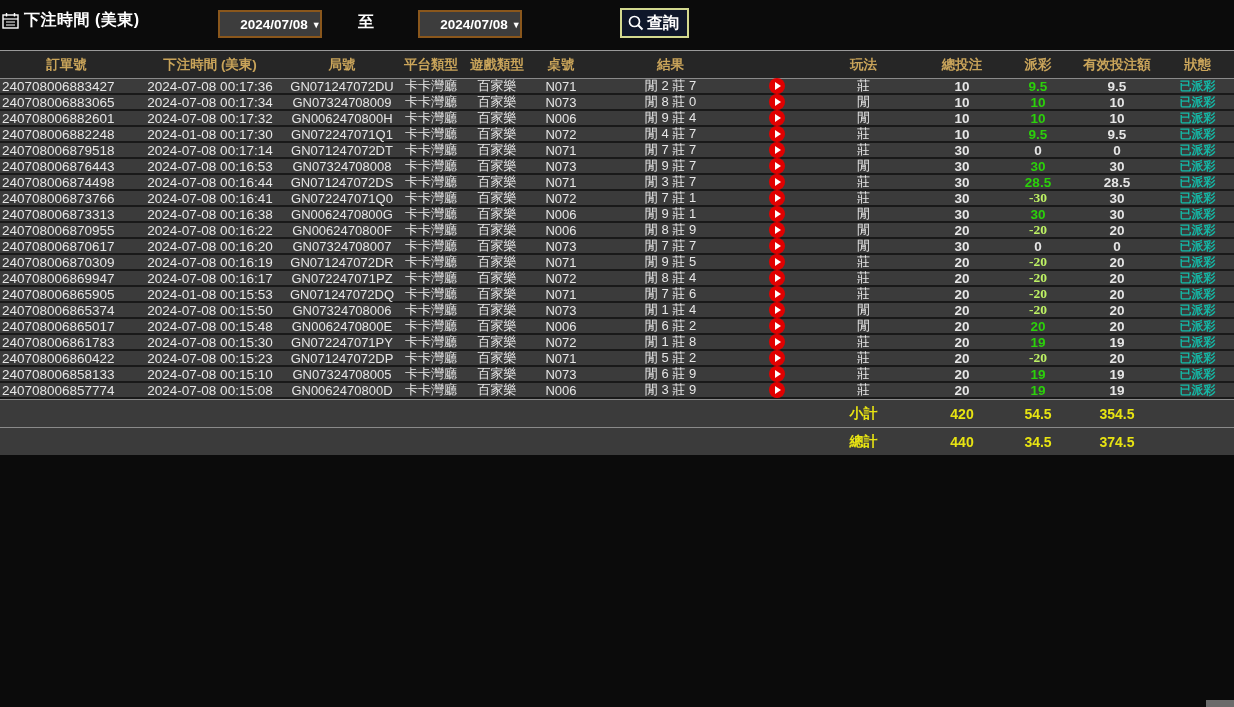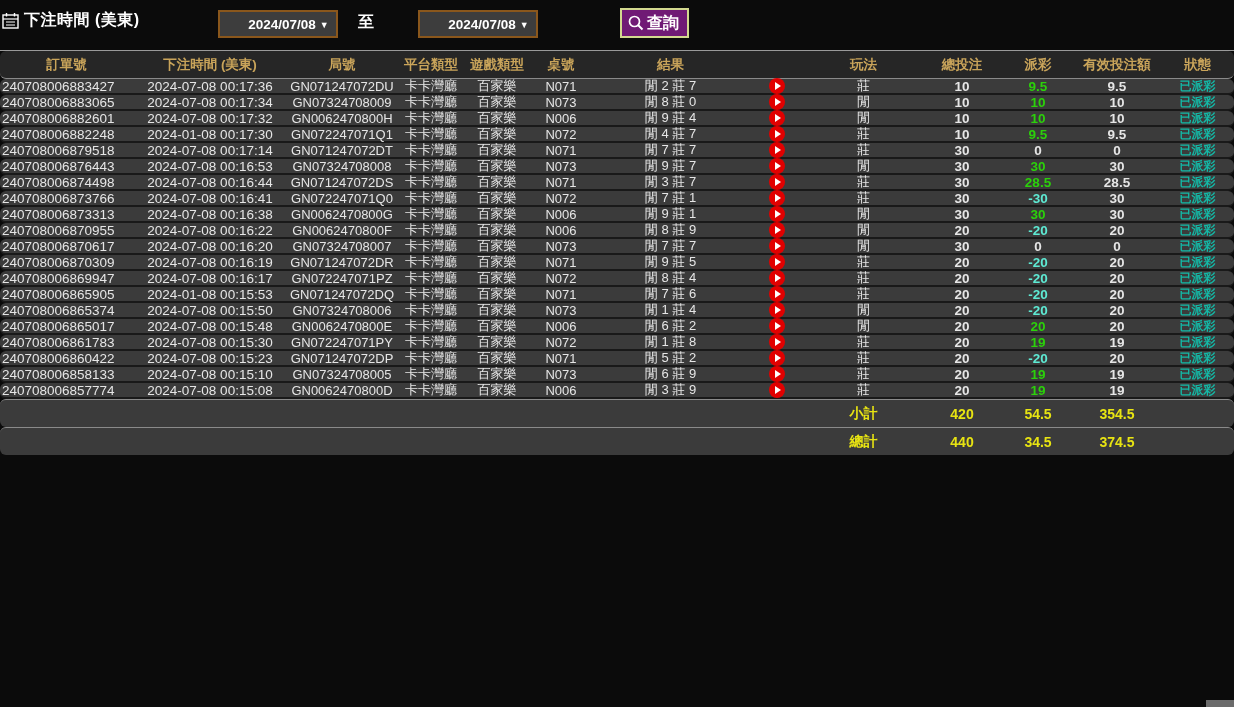--- a/index.html
+++ b/index.html
@@ -9,64 +9,63 @@
     background: #0b0b0b;
     color: #e6e6e6;
     position: relative;
   }
   
   .toolbar { position: relative; height: 50px; background: #0b0b0b; }
   .title-wrap { position: absolute; left: 2px; top: 10px; display: flex; align-items: center; gap: 5px; }
   .title-wrap svg { display: block; }
   .page-title { font-size: 16px; font-weight: bold; color: #ffffff; letter-spacing: 0.5px; }
   .date-box {
-    position: absolute; top: 10px; width: 120px; height: 28px;
+    position: absolute; top: 10px; width: 104px; height: 28px;
     background: #3d3d3d; border: 2px solid #8a571c;
     color: #ffffff; font-weight: bold; font-size: 13.5px;
     display: flex; align-items: center; justify-content: center; gap: 4px;
     cursor: pointer;
     padding-left: 21px;
   }
   .date-from { left: 218px; }
   .date-to   { left: 418px; }
   .date-box .caret { font-size: 9px; position: relative; top: 1px; }
   .to-label { position: absolute; left: 358px; top: 12px; font-size: 16px; font-weight: bold; color: #ffffff; }
   .search-btn {
     position: absolute; left: 620px; top: 8px; height: 30px; padding: 0 8px 0 5px;
-    background: #701a75; border: 2px solid #d3d98f;
+    background: #0f172a; border: 2px solid #d3d98f;
     color: #ffffff; font-size: 16px; font-weight: bold;
     display: flex; align-items: center; gap: 2px; cursor: pointer;
   }
   .search-btn svg { display: block; }
   
   .top-sep { height: 1px; background: #9a9a9a; }
   .grid {
     display: grid;
     grid-template-columns: 133px 154px 110px 68px 64px 64px 155px 58px 115px 82px 70px 88px 73px;
     align-items: center;
-    border-radius: 6px;
   }
   .header-row {
     height: 28px; background: #262626;
     border-bottom: 1px solid #8a8a8a;
   }
   .header-row .cell {
     color: #c9a45a; font-weight: bold; font-size: 13.5px; text-align: center;
     white-space: nowrap; overflow: hidden;
   }
   .row {
     height: 16px; background: #3b3b3b;
     border-bottom: 2px solid #191919;
   }
   .cell { text-align: center; font-size: 13px; white-space: nowrap; overflow: hidden; }
   .c-order { text-align: left; padding-left: 2px; font-size: 13.5px; }
   .c-time { font-size: 13.5px; }
   .num { font-weight: bold; font-size: 13.5px; }
   .payout.win  { color: #2bd10a; }
-  .payout.loss { color: #5eead4; }
+  .payout.loss { color: #bef264; font-family: Liberation Serif, serif; }
   .payout.zero { color: #e6e6e6; }
   .status { color: #14b8a6; font-weight: bold; font-size: 12px; }
   .play-btn {
     display: inline-flex; align-items: center; justify-content: center;
     width: 16px; height: 16px; border-radius: 50%;
     background: #e10000; cursor: pointer; vertical-align: middle;
   }
   .play-btn .tri {
     width: 0; height: 0; margin-left: 2px;
     border-top: 4px solid transparent;

